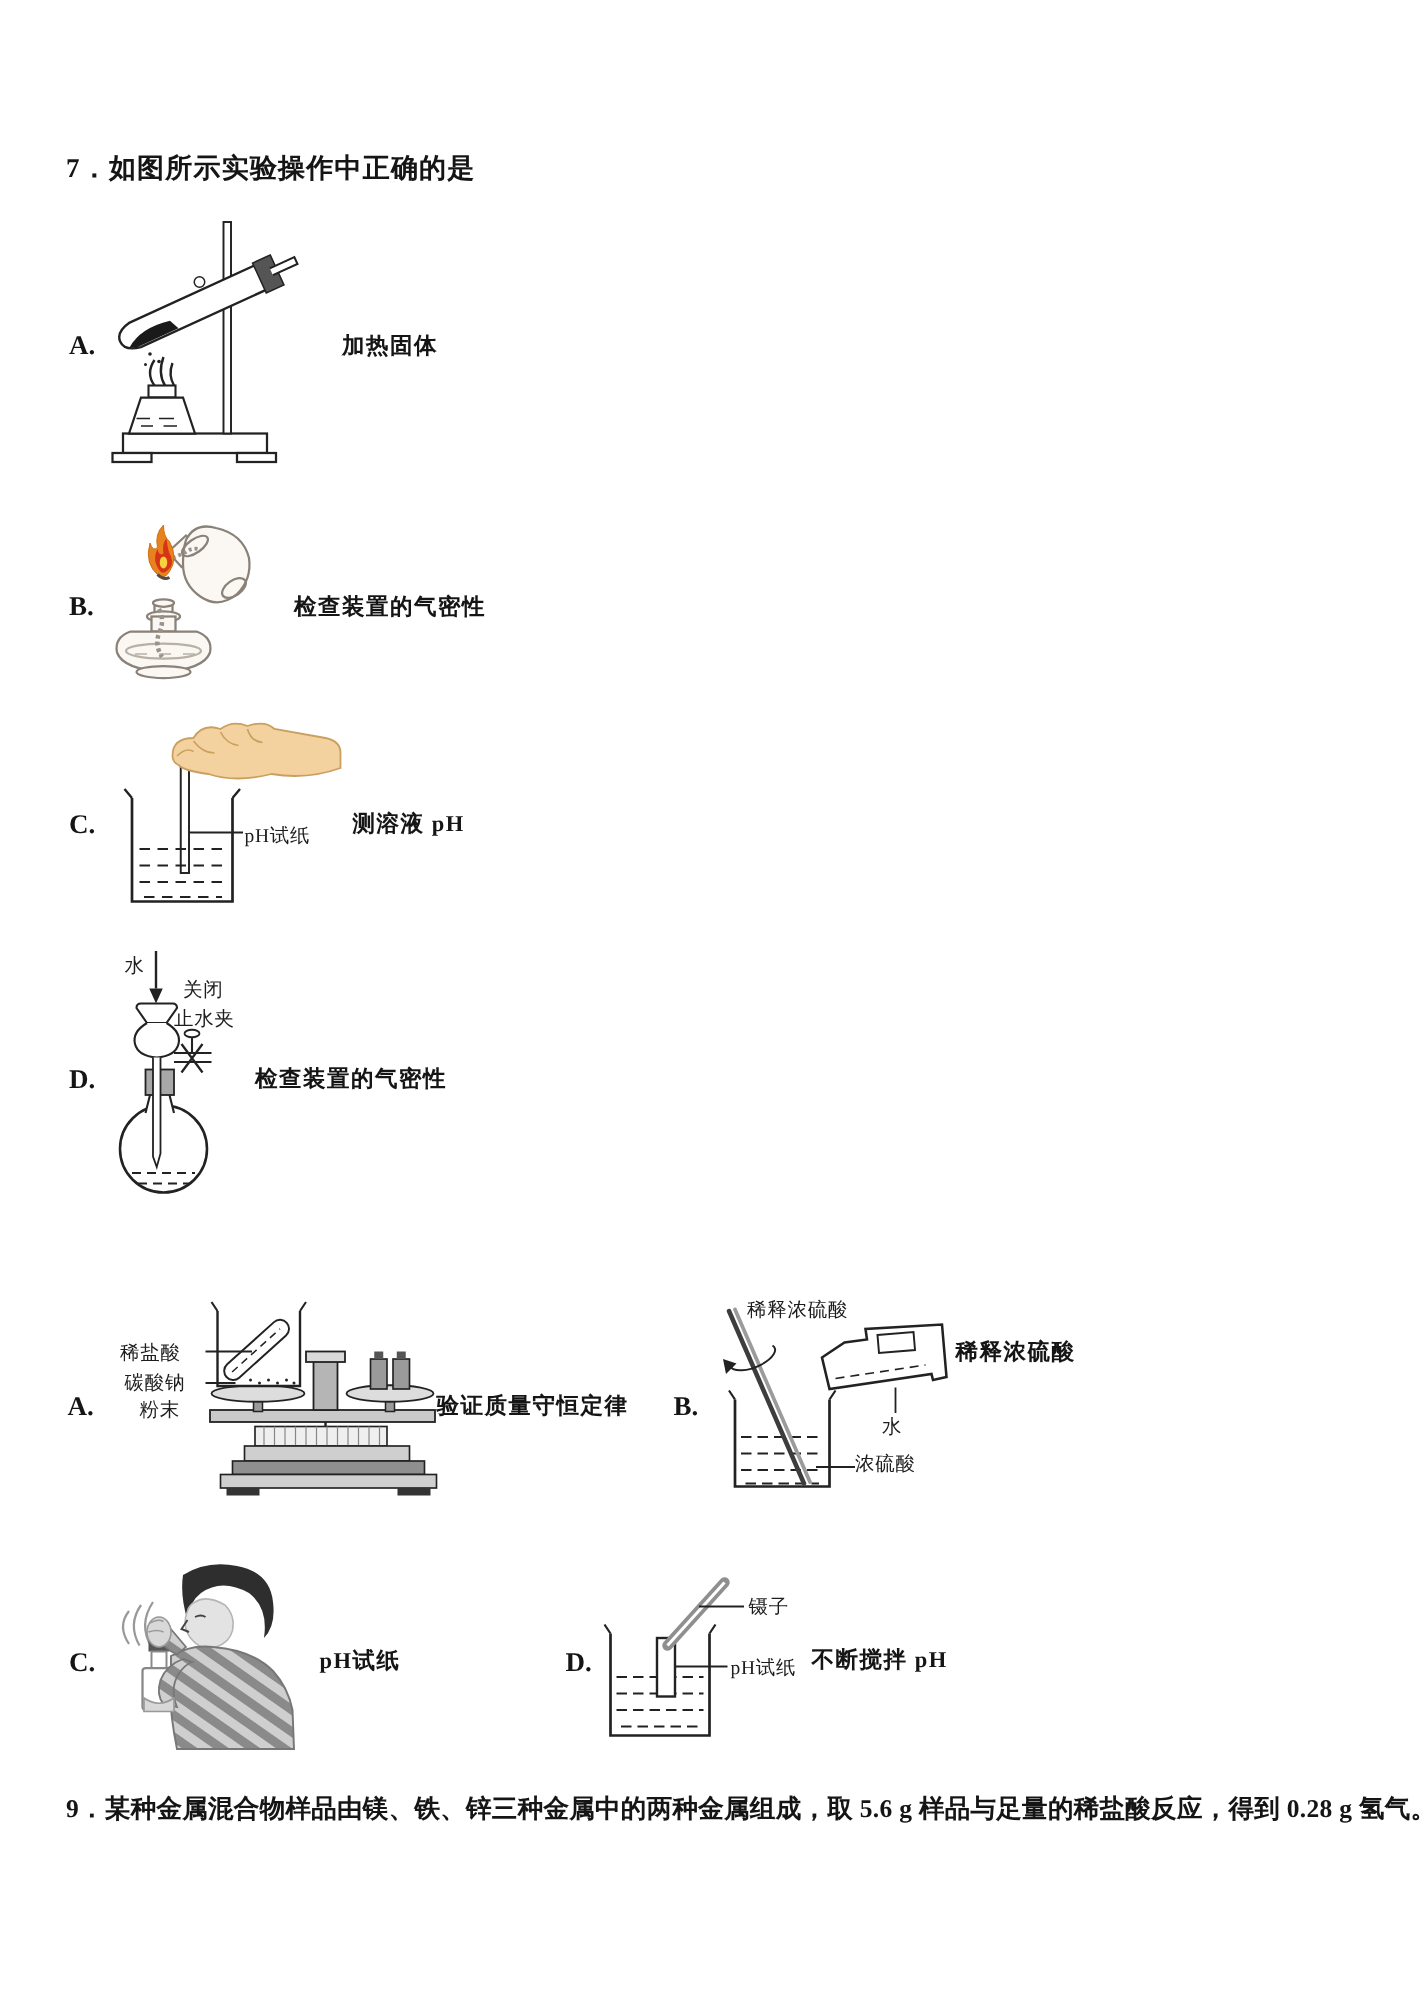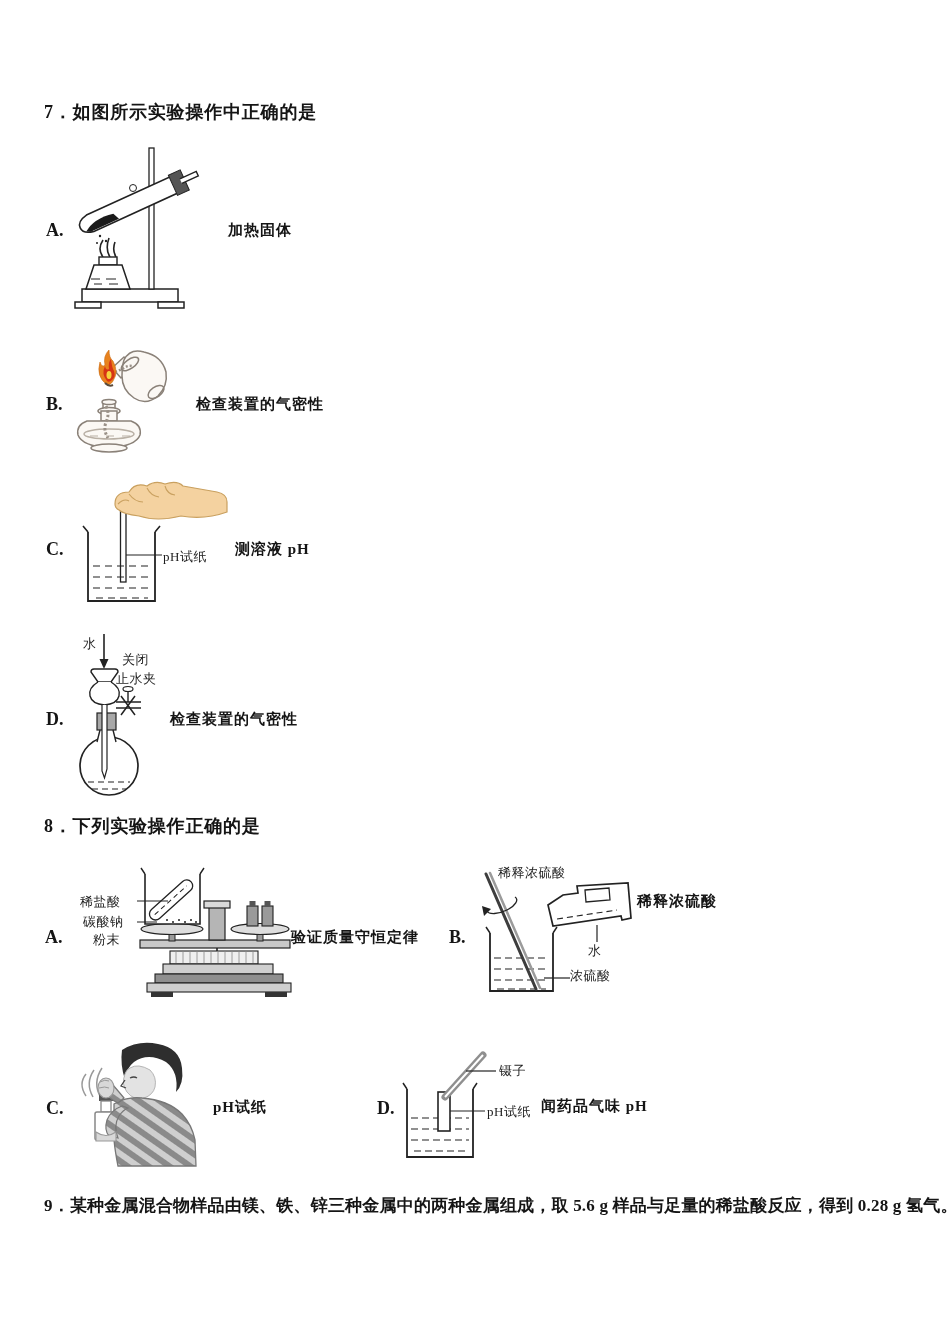--- a/index.html
+++ b/index.html
@@ -136,21 +136,20 @@
       <path d="M13,40 Q13,37 16,37 L37,37 Q40,37 40,40 L33,50 L20,50 Z" fill="#fff" stroke="#222" stroke-width="1.4"></path>
       <path d="M20,50 Q10,56 12,64 Q14,72 26.5,73 Q39,72 41,64 Q43,56 33,50" fill="#fff" stroke="#222" stroke-width="1.4"></path>
       <path d="M24,73 L24,139 L26.5,146 L29,137 L29,73" fill="#fff" stroke="#222" stroke-width="1.2"></path>
     </g>
   </svg>
   <div class="ann" style="left:83px;top:635px">水</div>
   <div class="ann" style="left:122px;top:651px">关闭</div>
   <div class="ann" style="left:116px;top:670px">止水夹</div>
   <div class="caption" style="left:170px;top:710px">检查装置的气密性</div>
 
-  <div class="qtitle" style="left:44px;top:814px">8．下列实验操作正确的是</div>
 
   <div class="optlabel" style="left:45px;top:927px">A.</div>
   <svg style="left:75px;top:866px" width="225" height="135" viewBox="0 0 225 135">
     <g>
       <rect x="65" y="74" width="150" height="8" fill="#c9c9c9" stroke="#222" stroke-width="1.2"></rect>
       <rect x="134" y="40" width="16" height="34" fill="#b5b5b5" stroke="#222" stroke-width="1.2"></rect>
       <rect x="129" y="35" width="26" height="7" fill="#d9d9d9" stroke="#222" stroke-width="1.2"></rect>
       <line x1="142" y1="82" x2="142" y2="97" stroke="#222" stroke-width="1.6"></line>
       <rect x="95" y="85" width="88" height="13" fill="#efefef" stroke="#222" stroke-width="1.1"></rect>
       <path d="M101,85 v13 M108,85 v13 M115,85 v13 M122,85 v13 M129,85 v13 M136,85 v13 M143,85 v13 M150,85 v13 M157,85 v13 M164,85 v13 M171,85 v13 M178,85 v13" stroke="#888" stroke-width="0.8"></path>
@@ -261,17 +260,17 @@
     <rect x="38" y="47" width="12" height="39" fill="#fff" stroke="#222" stroke-width="1.6"></rect>
     <g>
       <line x1="45" y1="52" x2="83" y2="10" stroke="#8f8f8f" stroke-width="7" stroke-linecap="round"></line>
       <line x1="45" y1="52" x2="83" y2="10" stroke="#fff" stroke-width="2"></line>
     </g>
     <line x1="66" y1="26" x2="96" y2="26" stroke="#222" stroke-width="1.2"></line>
     <line x1="50" y1="66" x2="85" y2="66" stroke="#222" stroke-width="1.2"></line>
   </svg>
   <div class="ann" style="left:499px;top:1062px">镊子</div>
   <div class="ann" style="left:487px;top:1103px">pH试纸</div>
-  <div class="caption" style="left:541px;top:1097px">闻药品气味 pH</div>
+  <div class="caption" style="left:541px;top:1097px">不断搅拌 pH</div>
 
   <div class="qtitle q9title" style="left:44px;top:1194px">9．某种金属混合物样品由镁、铁、锌三种金属中的两种金属组成，取 5.6 g 样品与足量的稀盐酸反应，得到 0.28 g 氢气。</div>
 
 </div>
 
 </body></html>

